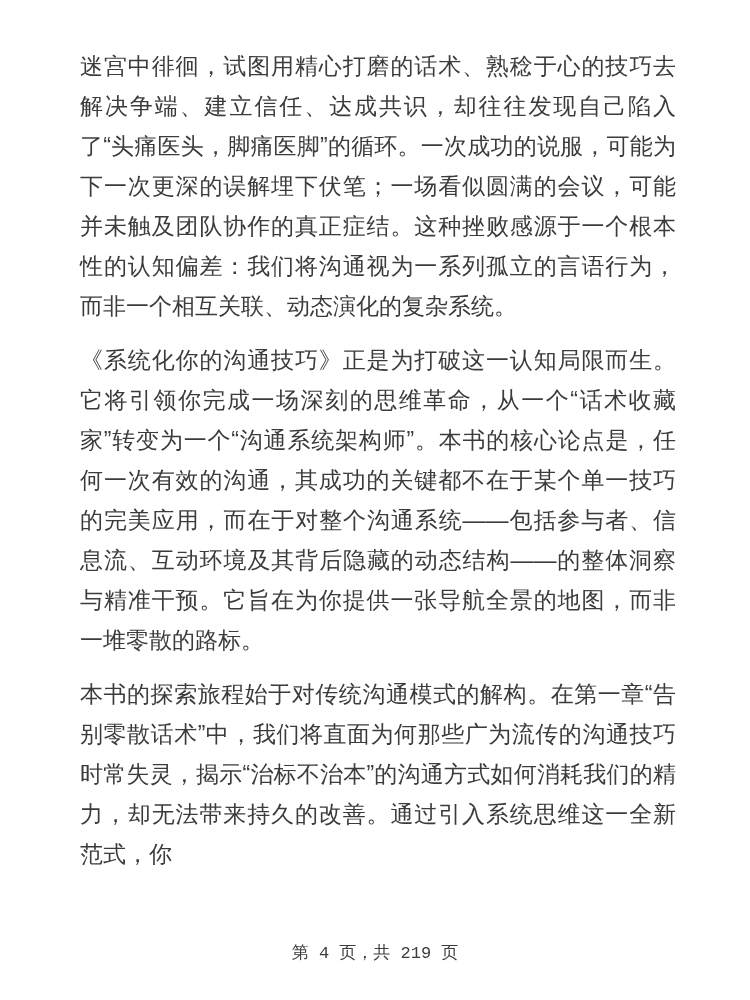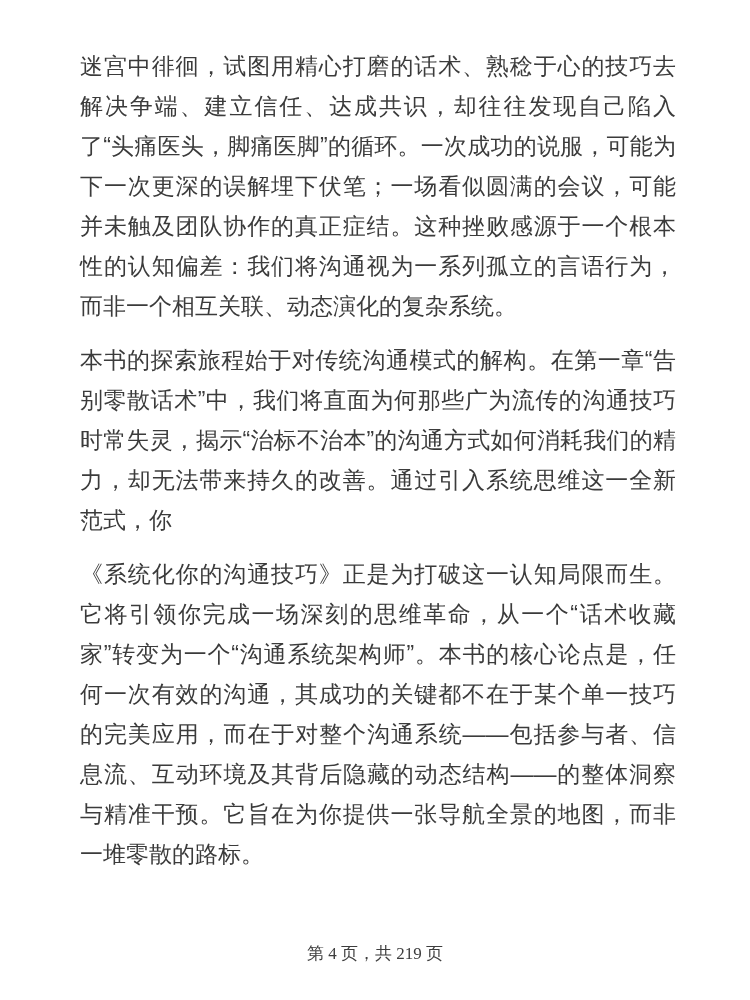--- a/index.html
+++ b/index.html
@@ -36,29 +36,29 @@
     margin: 0 0 14px 0;
     padding: 0;
     word-break: break-all;
   }
   .page-footer {
     position: absolute;
     left: 0;
     right: 0;
     top: 942px;
     text-align: center;
-    font-family: Liberation Serif, serif;
+    font-family: Liberation Mono, monospace;
     font-size: 17px;
     line-height: 24px;
     color: #3d3d3d;
   }
 </style>
 </head>
 <body>
 
 <div class="page">
   <div class="page-body">
     <p>迷宫中徘徊，试图用精心打磨的话术、熟稔于心的技巧去解决争端、建立信任、达成共识，却往往发现自己陷入了“头痛医头，脚痛医脚”的循环。一次成功的说服，可能为下一次更深的误解埋下伏笔；一场看似圆满的会议，可能并未触及团队协作的真正症结。这种挫败感源于一个根本性的认知偏差：我们将沟通视为一系列孤立的言语行为，而非一个相互关联、动态演化的复杂系统。</p>
+    <p>《系统化你的沟通技巧》正是为打破这一认知局限而生。它将引领你完成一场深刻的思维革命，从一个“话术收藏家”转变为一个“沟通系统架构师”。本书的核心论点是，任何一次有效的沟通，其成功的关键都不在于某个单一技巧的完美应用，而在于对整个沟通系统——包括参与者、信息流、互动环境及其背后隐藏的动态结构——的整体洞察与精准干预。它旨在为你提供一张导航全景的地图，而非一堆零散的路标。</p>
     <p>本书的探索旅程始于对传统沟通模式的解构。在第一章“告别零散话术”中，我们将直面为何那些广为流传的沟通技巧时常失灵，揭示“治标不治本”的沟通方式如何消耗我们的精力，却无法带来持久的改善。通过引入系统思维这一全新范式，你</p>
-    <p>《系统化你的沟通技巧》正是为打破这一认知局限而生。它将引领你完成一场深刻的思维革命，从一个“话术收藏家”转变为一个“沟通系统架构师”。本书的核心论点是，任何一次有效的沟通，其成功的关键都不在于某个单一技巧的完美应用，而在于对整个沟通系统——包括参与者、信息流、互动环境及其背后隐藏的动态结构——的整体洞察与精准干预。它旨在为你提供一张导航全景的地图，而非一堆零散的路标。</p>
   </div>
   <div class="page-footer">第 4 页，共 219 页</div>
 </div>
 
 </body></html>

